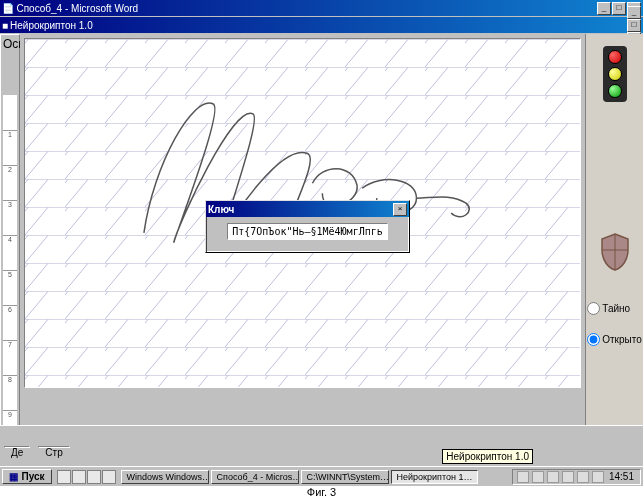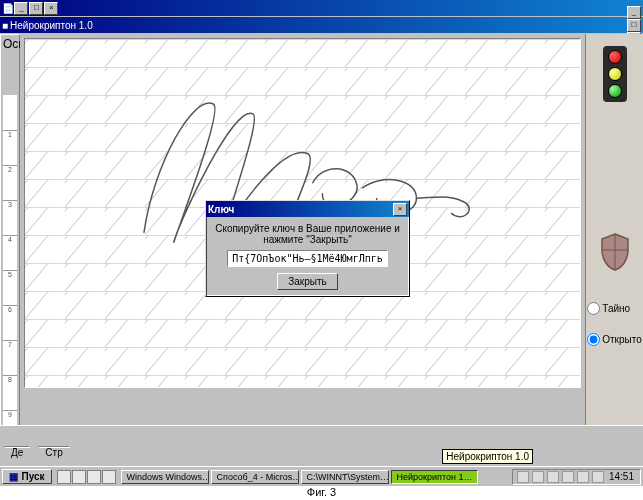--- a/index.html
+++ b/index.html
@@ -49,33 +49,34 @@
   .dialog-btns { display: flex; gap: 4px; justify-content: center; }
   
   .status-strip { position: absolute; left: 0; right: 0; bottom: 34px; height: 18px; background: #c0c0c0; border-top: 1px solid #fff; font-size: 10px; padding: 20px 4px; display: flex; gap: 8px; }
   .status-strip .cell { border: 1px solid; border-color: #808080 #fff #fff #808080; padding: 0 6px; }
   
   .taskbar { position: absolute; left: 0; right: 0; bottom: 14px; height: 20px; background: #c0c0c0; border-top: 1px solid #fff; display: flex; align-items: center; padding: 1px 2px; gap: 2px; font-size: 10px; }
   .start-btn { background: #c0c0c0; border: 1px solid; border-color: #fff #404040 #404040 #fff; padding: 1px 6px; font-weight: bold; display: flex; align-items: center; gap: 3px; cursor: pointer; }
   .ql { display: flex; gap: 1px; margin: 0 3px; }
   .ql-icon { width: 14px; height: 14px; background: #e8e8e8; border: 1px solid #808080; }
   .task-btn { background: #c0c0c0; border: 1px solid; border-color: #fff #404040 #404040 #fff; padding: 1px 5px; max-width: 88px; overflow: hidden; white-space: nowrap; cursor: pointer; font-size: 9px; }
-  .task-btn.active { border-color: #404040 #fff #fff #404040; background: #84cc16; }
+  .task-btn.active { border-color: #404040 #fff #fff #404040; background: #e5e5e5; }
   .tray { margin-left: auto; border: 1px solid; border-color: #808080 #fff #fff #808080; padding: 1px 4px; display: flex; align-items: center; gap: 3px; }
   .tray-icon { width: 12px; height: 12px; background: #ddd; border: 1px solid #999; }
   .clock { font-size: 10px; padding: 0 2px; }
   .tooltip { position: absolute; background: #ffffe1; border: 1px solid #000; padding: 1px 3px; font-size: 10px; right: 110px; bottom: 36px; }
   
   .caption { position: absolute; left: 0; right: 0; bottom: 0; height: 14px; text-align: center; font-size: 11px; background: #fff; }
 </style>
 </head>
 <body>
 
 <div class="word-titlebar">
   <span>📄</span>
+  <span class="title">Способ_4 - Microsoft Word</span>
   <div class="win-controls">
     <div class="win-btn">_</div>
     <div class="win-btn">□</div>
     <div class="win-btn">×</div>
   </div>
 </div>
 
 <div class="app-titlebar">
   <span>■</span>
   <span class="title">Нейрокриптон 1.0</span>
@@ -145,24 +146,22 @@
       </label>
   </div>
 </div>
 
 <div class="dialog">
   <div class="dialog-title">
     <span class="t">Ключ</span>
     <div class="win-btn">×</div>
   </div>
   <div class="dialog-body">
-    <div class="msg">Скопируйте ключ в Ваше приложение и нажмите "Закрыть"</div>
     <div class="keybox">Пт{7ОпЪок"Нь—§1Мё4ЮмгЛпгь</div>
     <div class="dialog-btns">
-      <button class="btn3d" style="font-size:10px">Закрыть</button>
     </div>
   </div>
 </div>
 
 <div class="status-strip">
   <span class="cell">Де</span>
   <span class="cell">Стр</span>
 </div>
 
 <div class="tooltip">Нейрокриптон 1.0</div>

